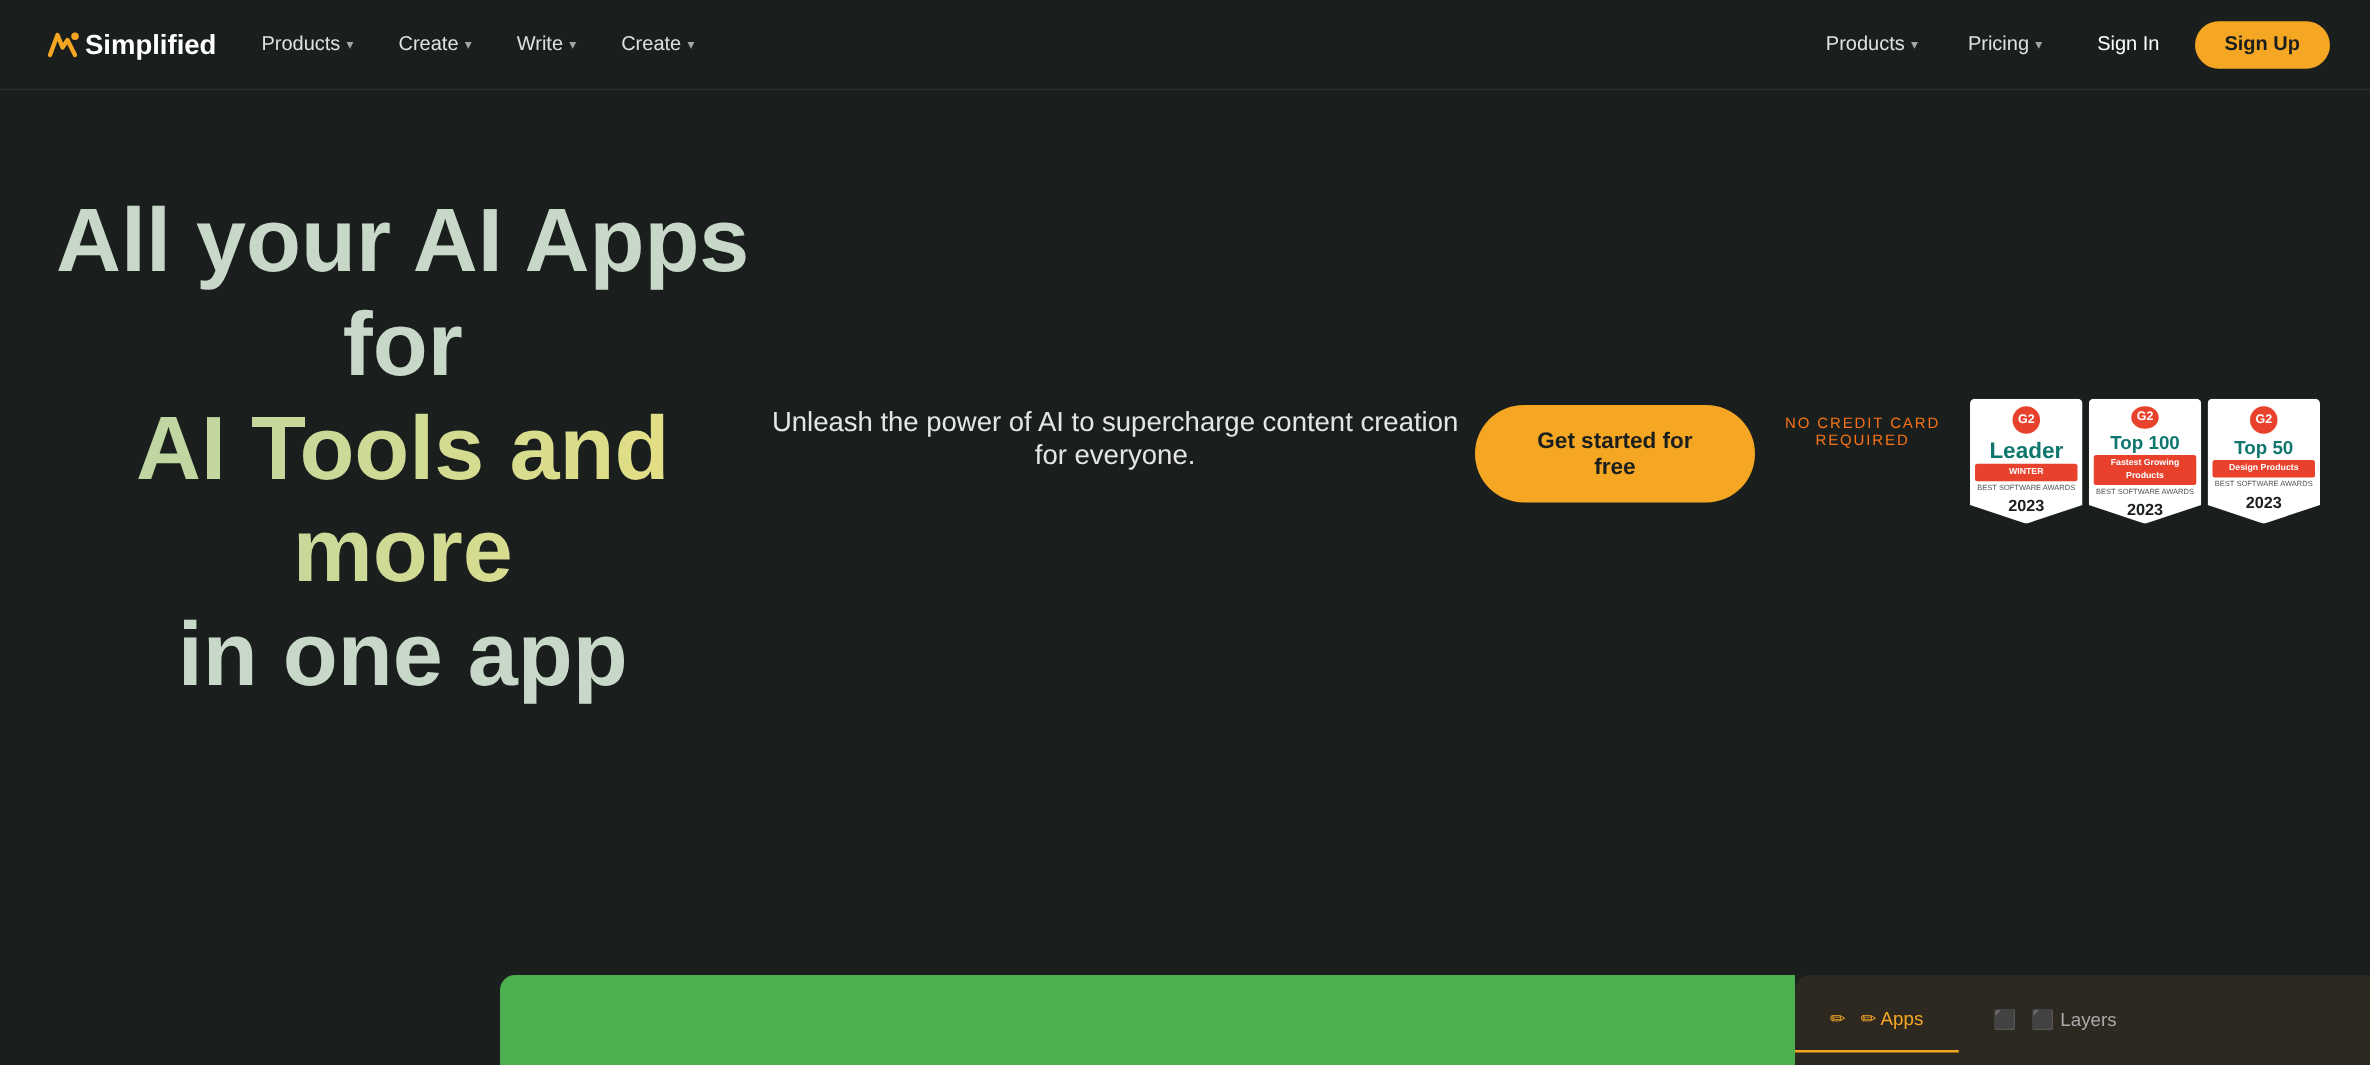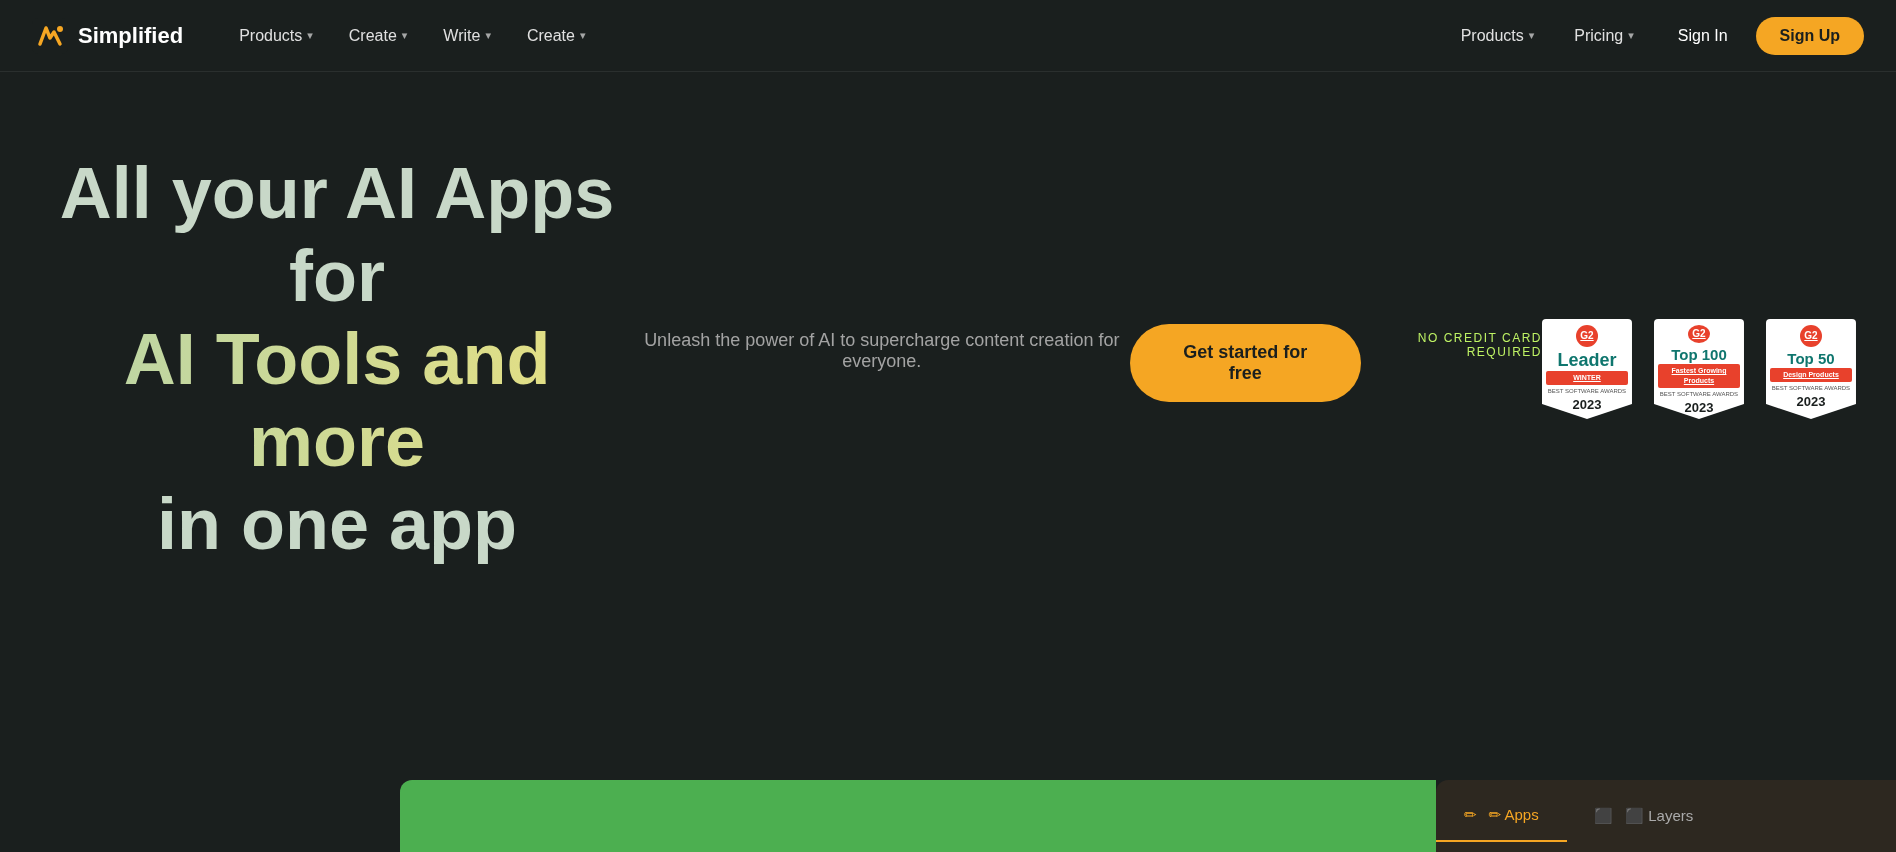--- a/index.html
+++ b/index.html
@@ -17,23 +17,22 @@
       background: #1a1f1e;
       display: flex;
       align-items: center;
       padding: 0 32px;
       height: 72px;
       border-bottom: 1px solid #2a2f2e;
     }
     .nav-logo {
       display: flex;
       align-items: center;
-      gap: 10px;
       text-decoration: none;
-      margin-right: 40px;
+      margin-right: 20px;
     }
     .logo-icon {
       width: 36px;
       height: 36px;
     }
     .logo-text {
       color: #fff;
       font-size: 22px;
       font-weight: 700;
     }
@@ -106,52 +105,50 @@
     .hero-title .line2 {
       background: linear-gradient(90deg, #b8d4a8, #e8e080);
       -webkit-background-clip: text;
       -webkit-text-fill-color: transparent;
       background-clip: text;
     }
     .hero-title .line3 {
       color: #c8d8c8;
     }
     .hero-subtitle {
-      font-size: 18px;
-      color: #a3a3a3;
+      font-size: 22px;
+      color: #e5e5e5;
       margin-bottom: 36px;
       max-width: 600px;
     }
     .btn-cta {
       padding: 18px 44px;
       background: #f5a623;
       color: #1a1f1e;
       font-size: 18px;
       font-weight: 700;
       border: none;
       cursor: pointer;
       border-radius: 50px;
       margin-bottom: 12px;
     }
     .no-cc {
       font-size: 12px;
       letter-spacing: 1.5px;
-      color: #bef264;
+      color: #f97316;
       margin-bottom: 48px;
       text-transform: uppercase;
-      text-align: right;
     }
 
     
     .badges {
       display: flex;
-      gap: 22px;
+      gap: 5px;
       align-items: center;
       justify-content: center;
-      text-decoration: underline;
     }
     .badge {
       background: #fff;
       border-radius: 4px;
       width: 90px;
       height: 100px;
       display: flex;
       flex-direction: column;
       align-items: center;
       justify-content: flex-start;

